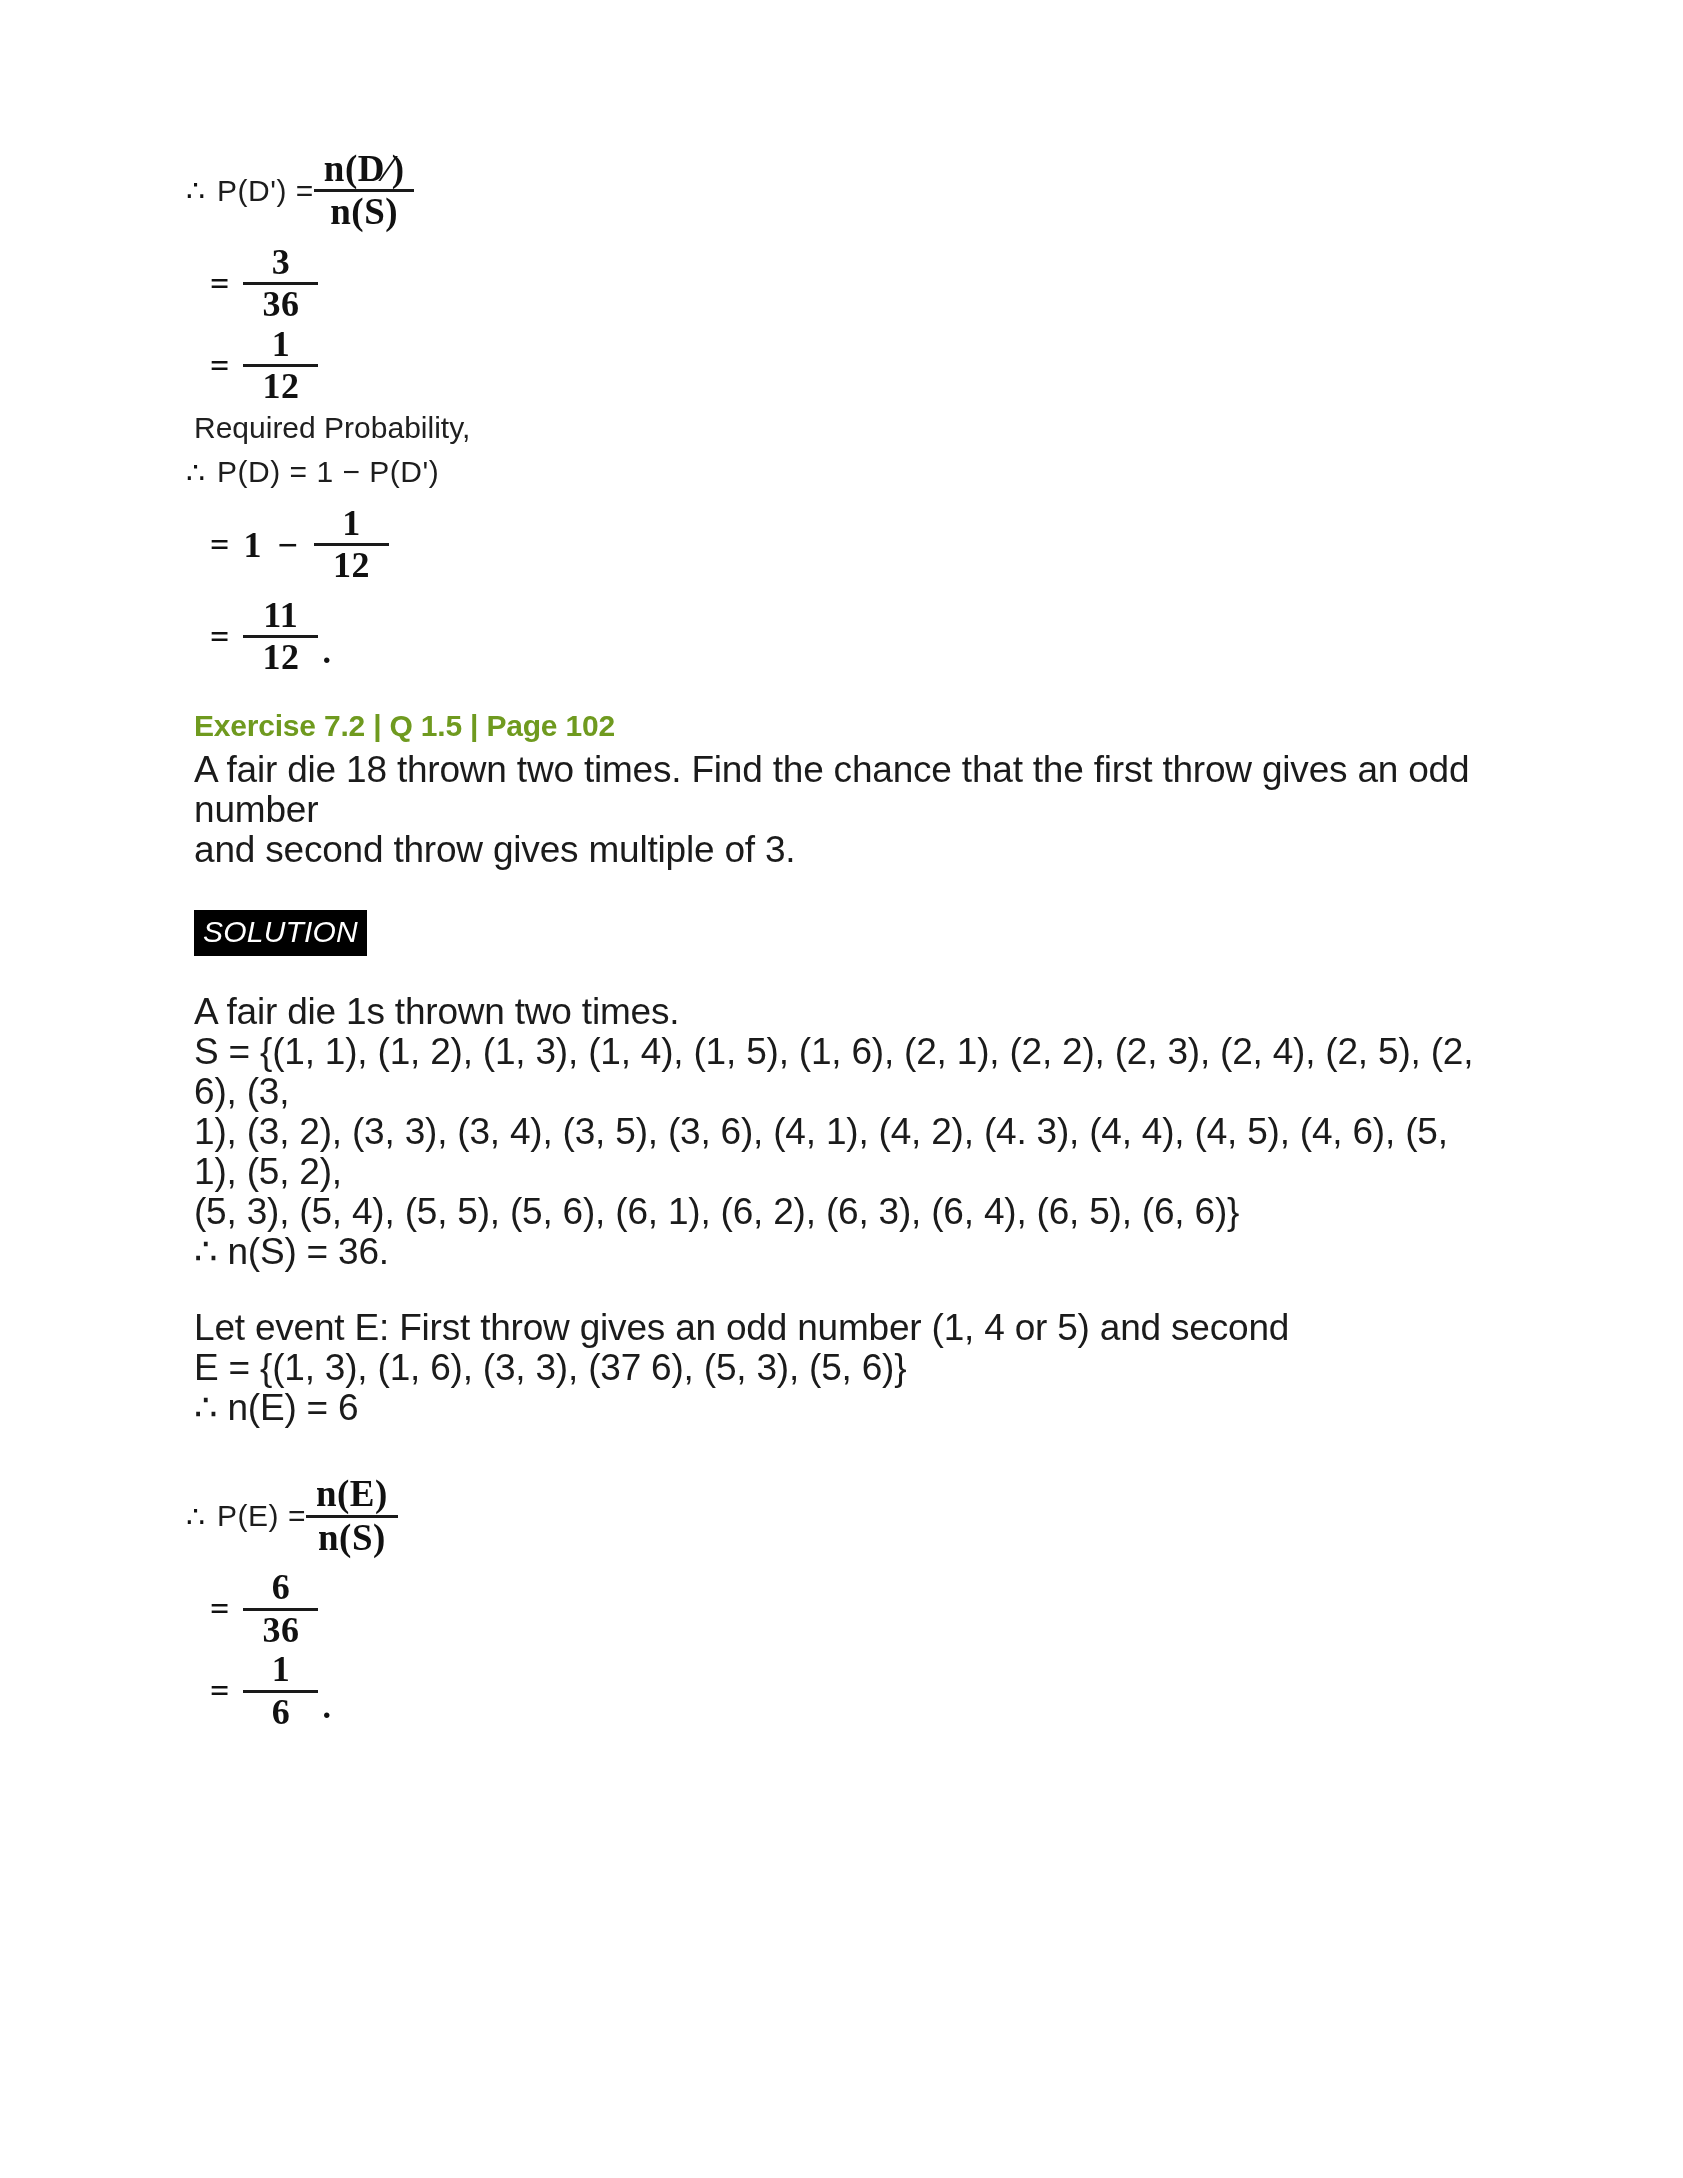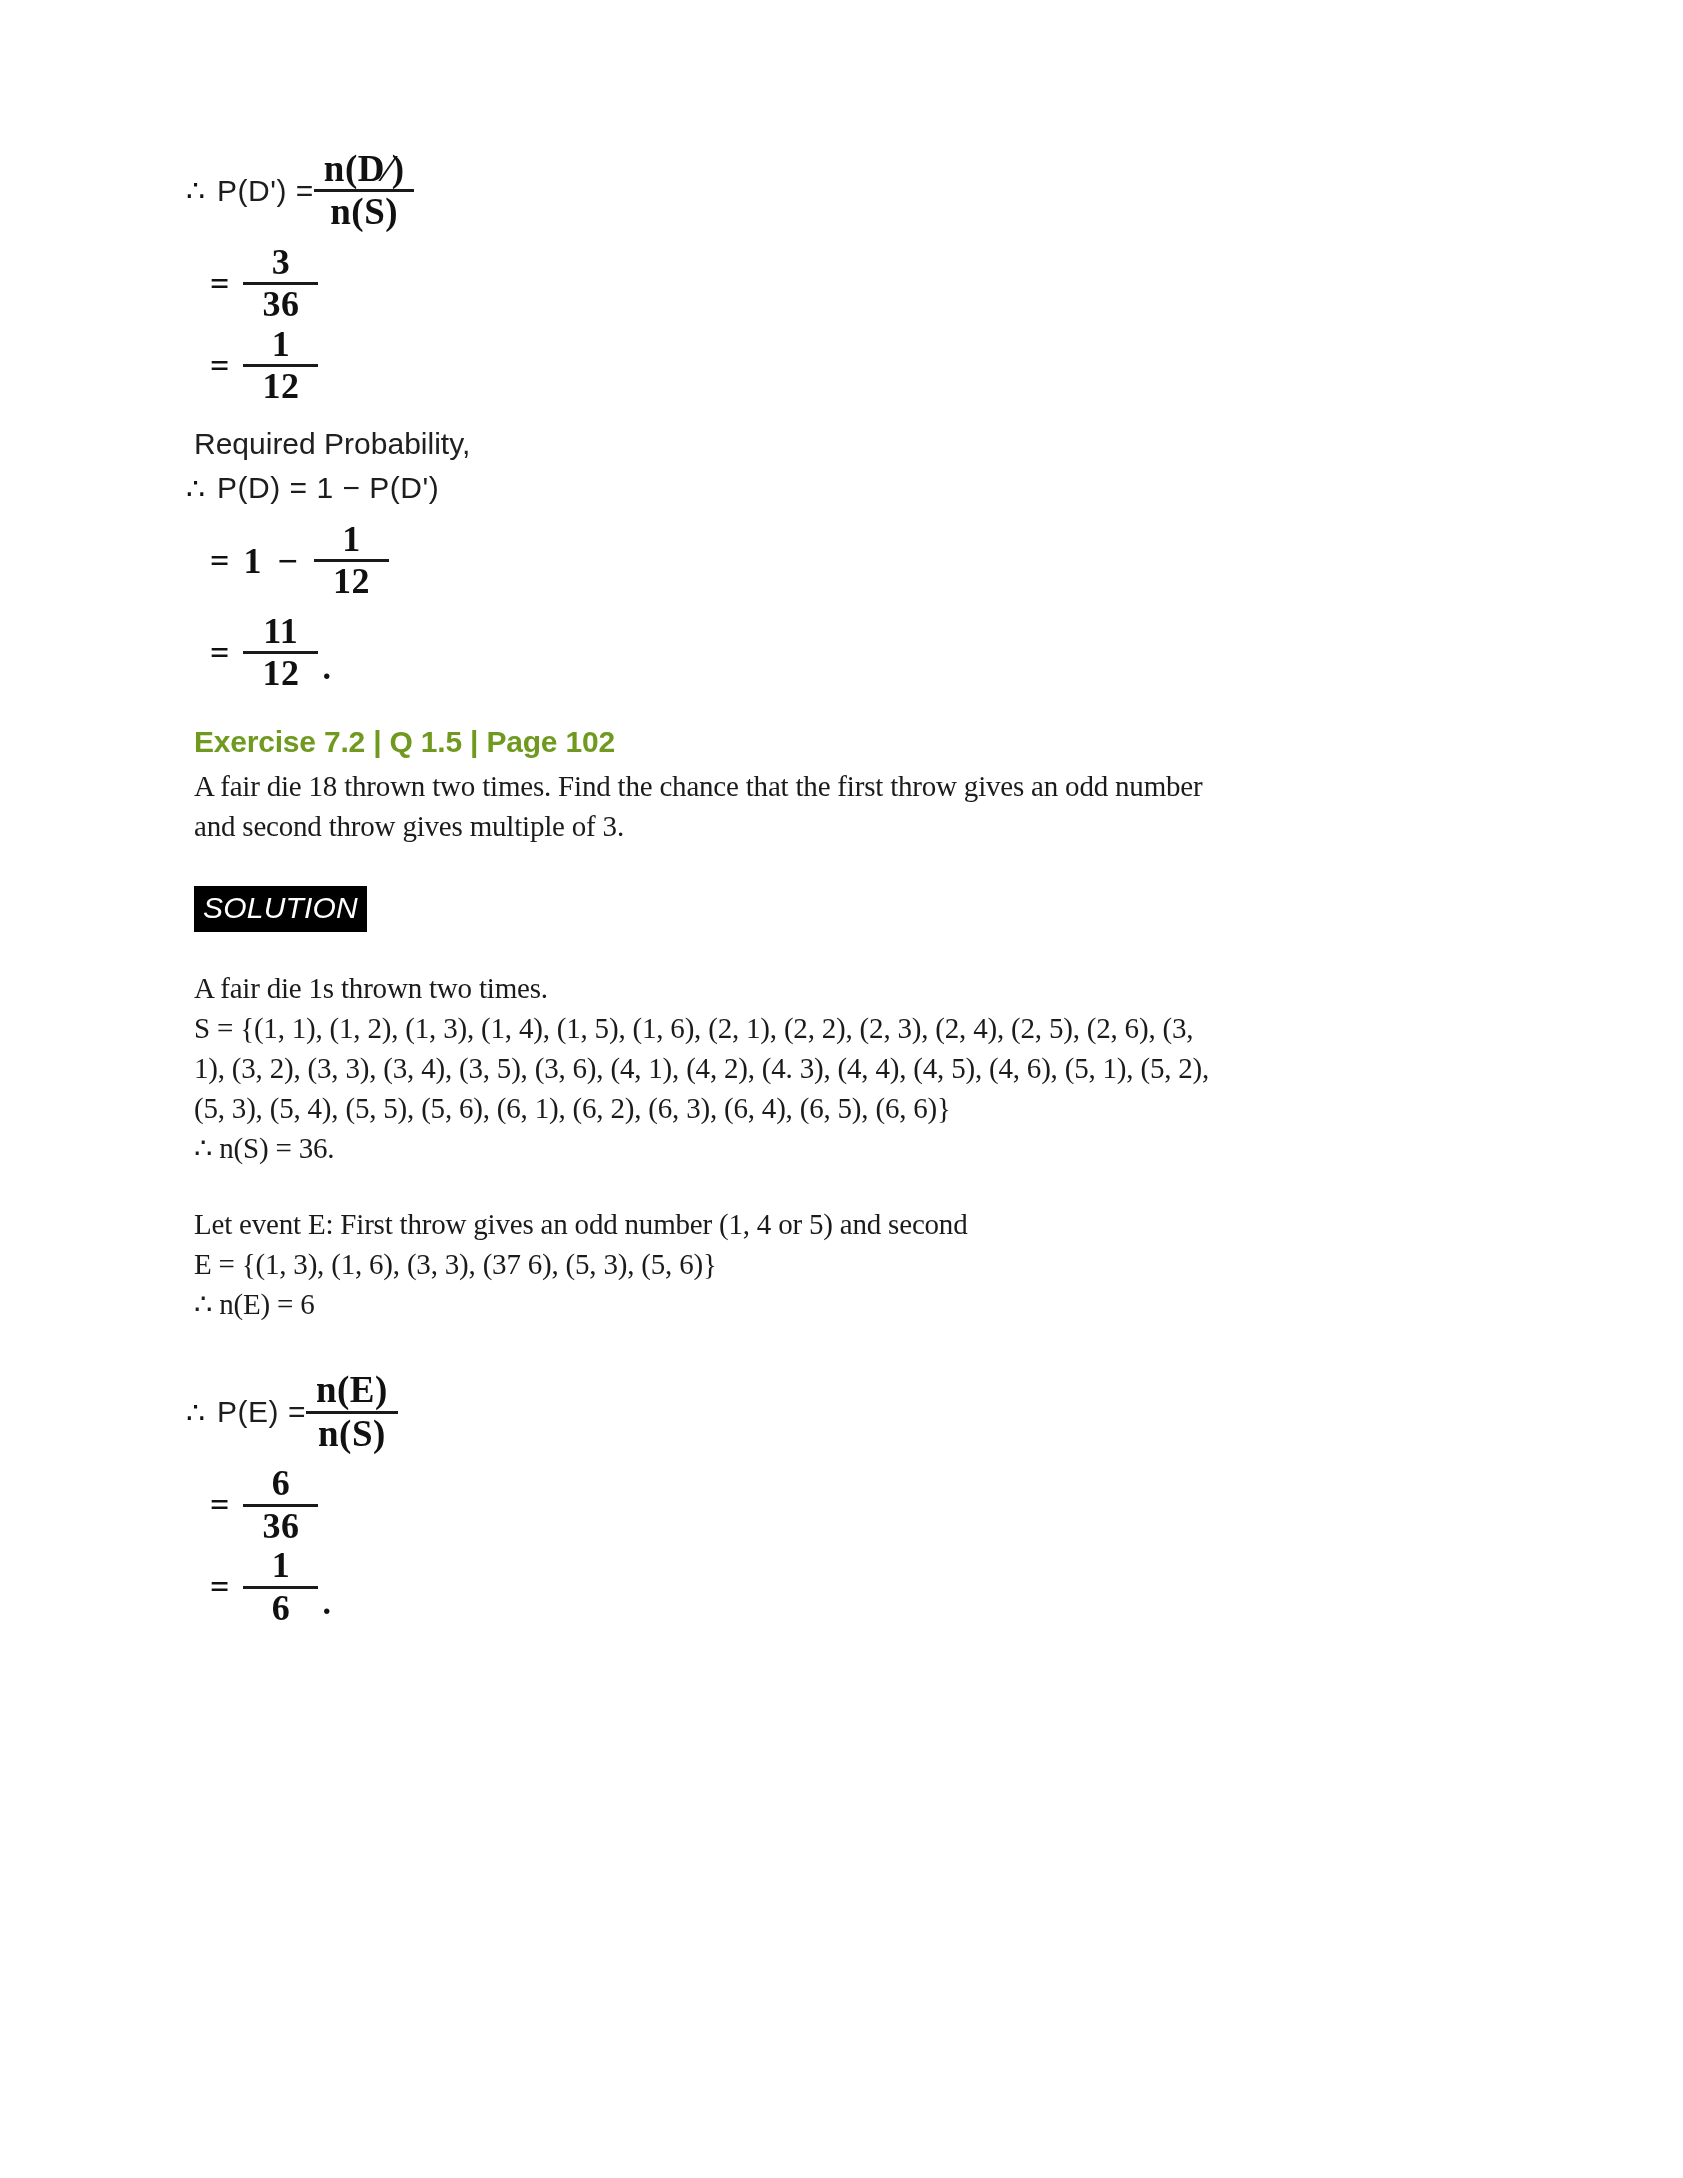--- a/index.html
+++ b/index.html
@@ -100,22 +100,22 @@
   }
   .minus-sign {
     font-family: "Liberation Serif", serif;
     font-size: 36px;
     font-weight: 700;
     margin: 0 16px;
   }
 
   
   .ptext {
-    font-family: Liberation Serif, serif;
-    font-size: 29px;
+    font-family: Liberation Sans, sans-serif;
+    font-size: 37px;
     line-height: 40px;
     color: #1b1b1b;
     letter-spacing: -0.2px;
   }
   .note-line {
     font-family: "Liberation Sans", sans-serif;
     font-size: 30px;
     line-height: 42px;
     color: #202020;
   }
@@ -173,21 +173,21 @@
 
     <div class="math-row" style="margin-left:2px;">
       <span class="eq">=</span>
       <span class="frac">
         <span class="num">1</span>
         <span class="bar"></span>
         <span class="den">12</span>
       </span>
     </div>
 
-    <div class="note-line" style="margin-top:16px;">Required Probability,</div>
+    <div class="note-line" style="margin-top:0;">Required Probability,</div>
 
     <div class="math-row" style="margin-left:-8px; margin-top:6px;">
       <span class="therefore">∴</span>
       <span class="lead">P(D) = 1 − P(D')</span>
     </div>
 
     <div class="math-row row-gap" style="margin-left:2px; margin-top:14px;">
       <span class="eq">=</span>
       <span class="one-term">1</span>
       <span class="minus-sign">−</span>

